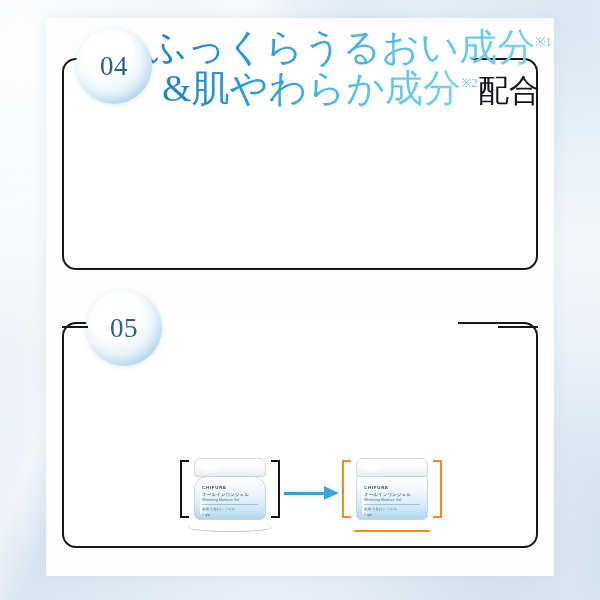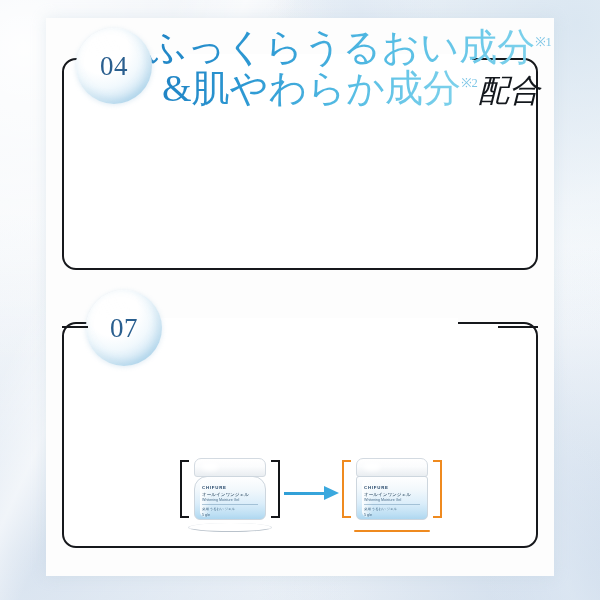--- a/index.html
+++ b/index.html
@@ -150,21 +150,21 @@
 
   .grad {
     background: linear-gradient(100deg, #1f83c4 0%, #2e9ad4 30%, #56bde4 62%, #7fd2ec 100%);
     -webkit-background-clip: text;
     background-clip: text;
     -webkit-text-fill-color: transparent;
     color: #2e9ad4;
     text-decoration: underline;
   }
 
-  .dark { color: #14181d; font-style: italic; }
+  .dark { color: #14181d; }
 
   .sup {
     font-size: 0.33em;
     vertical-align: super;
     color: #7fc6e6;
     letter-spacing: 0;
   }
 
   
   #head-04 .l1 { font-size: 38px; }
@@ -431,21 +431,21 @@
 
   <div class="card" id="card-05">
     <div class="top-mask" id="mask-05"></div>
   </div>
 
   <div class="rule" id="rule-left"></div>
   <div class="rule" id="rule-right"></div>
 
   <div class="section-head" id="head-05">
     <div class="badge">
-      <span class="badge-num">07</span>
+      <span class="badge-num">05</span>
     </div>
   </div>
 
   <div class="body-copy" id="copy-05">
     <span class="p-line">容器の肩をなくして、最後まで使いやすく詰め替え時にも</span>
     <span class="p-line">洗いやすい形状へ。毎日使うものだからこそ使いやすさに</span>
     <span class="p-line">こだわりました。</span>
   </div>
 
   <div id="products">

